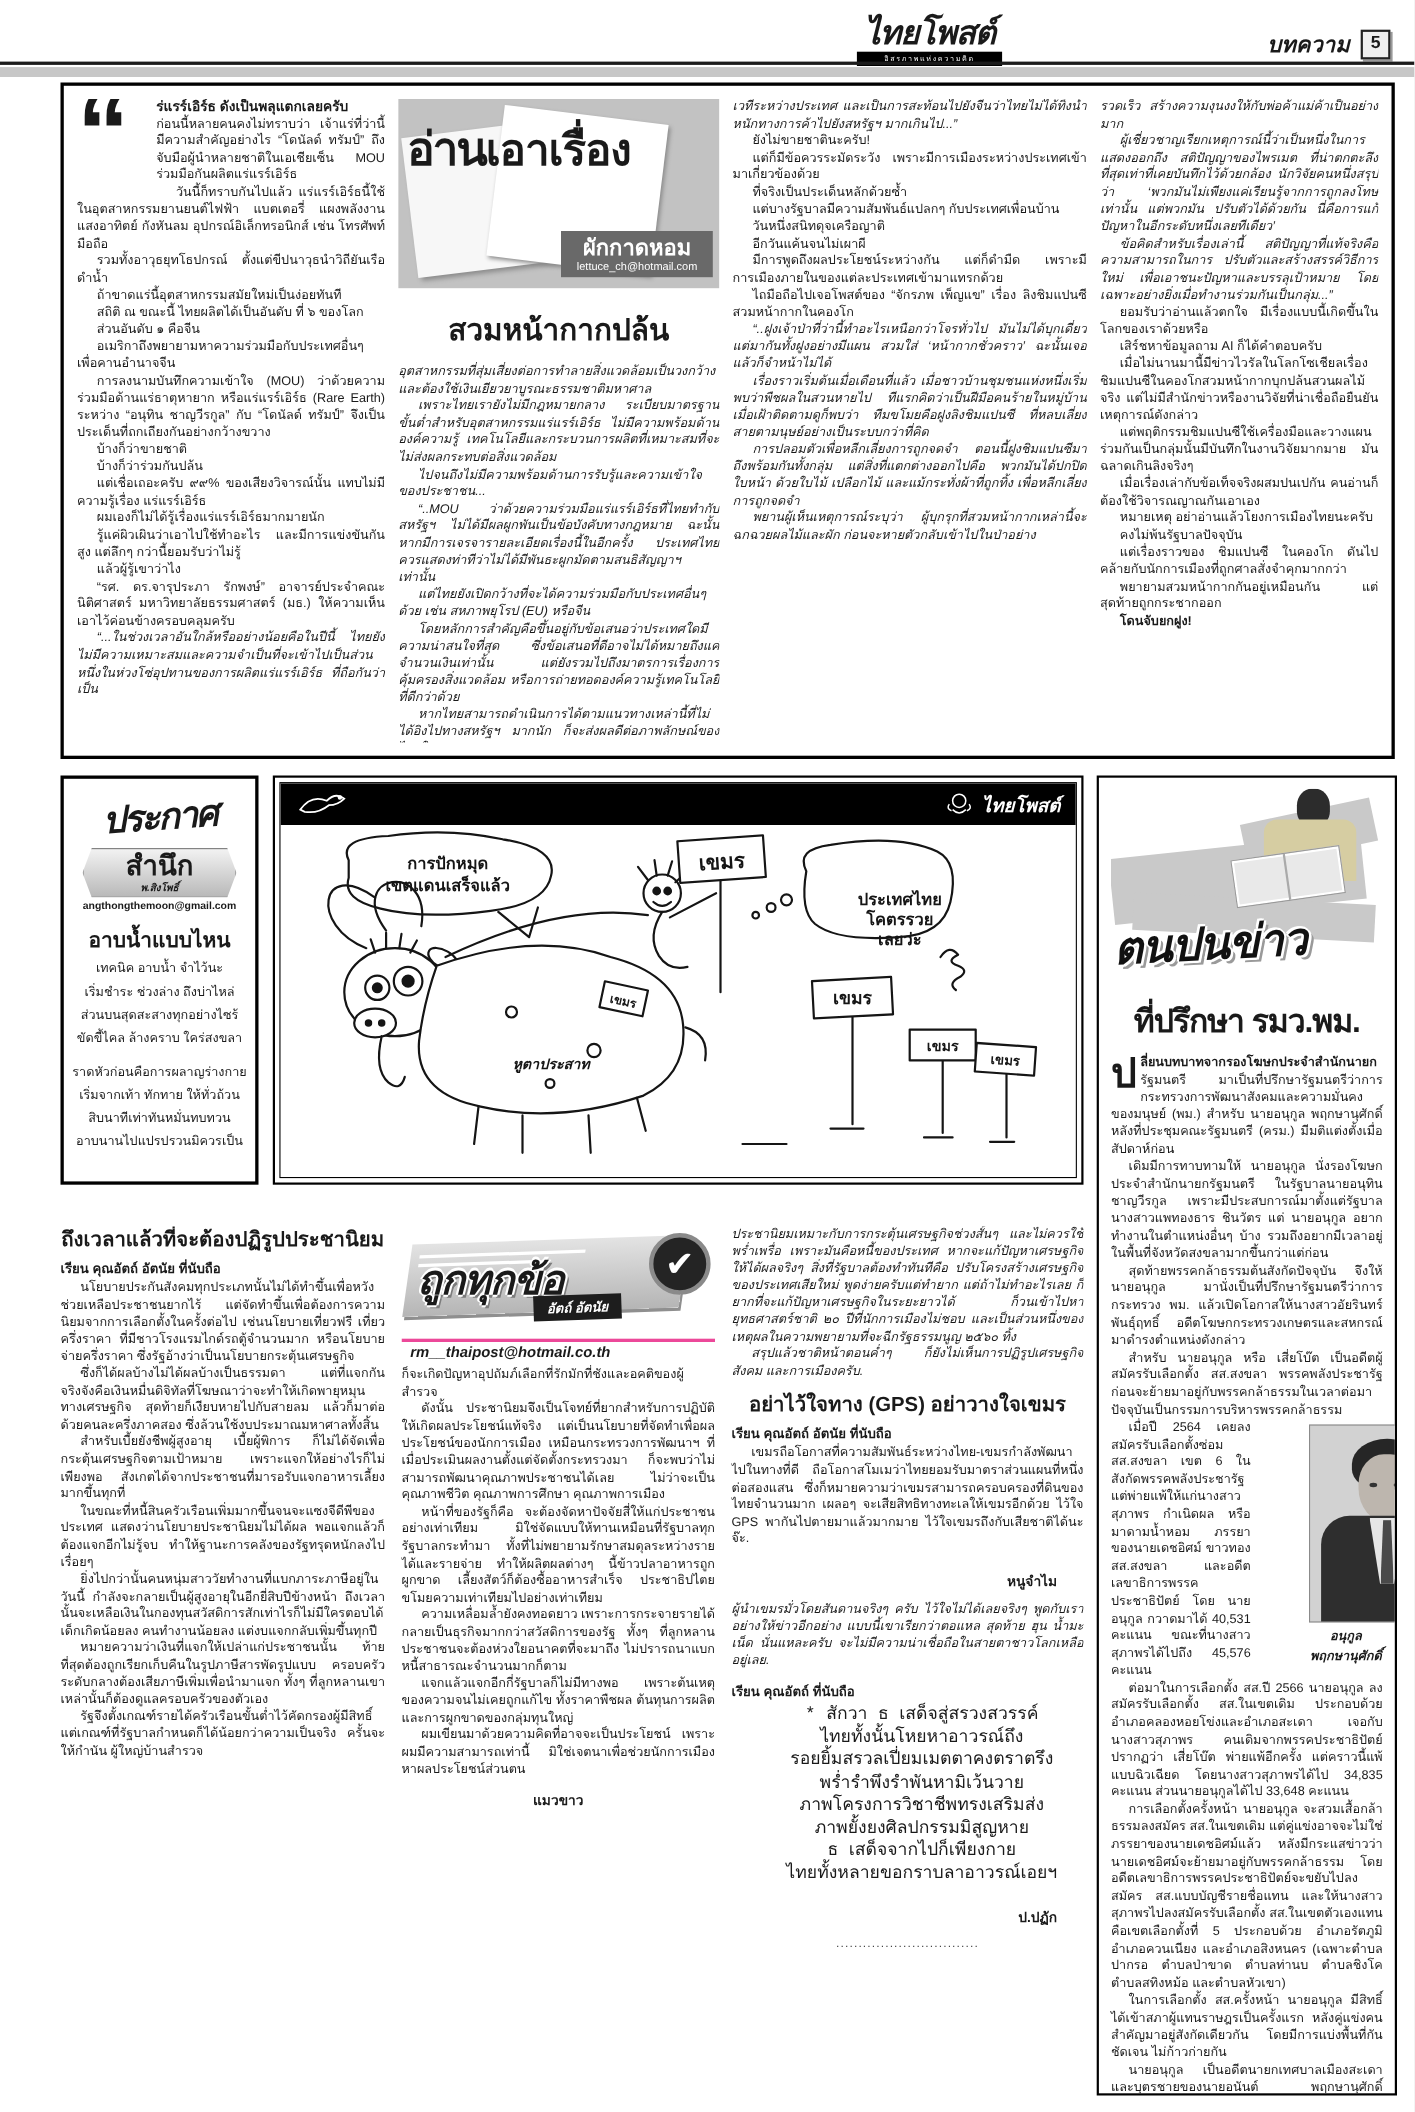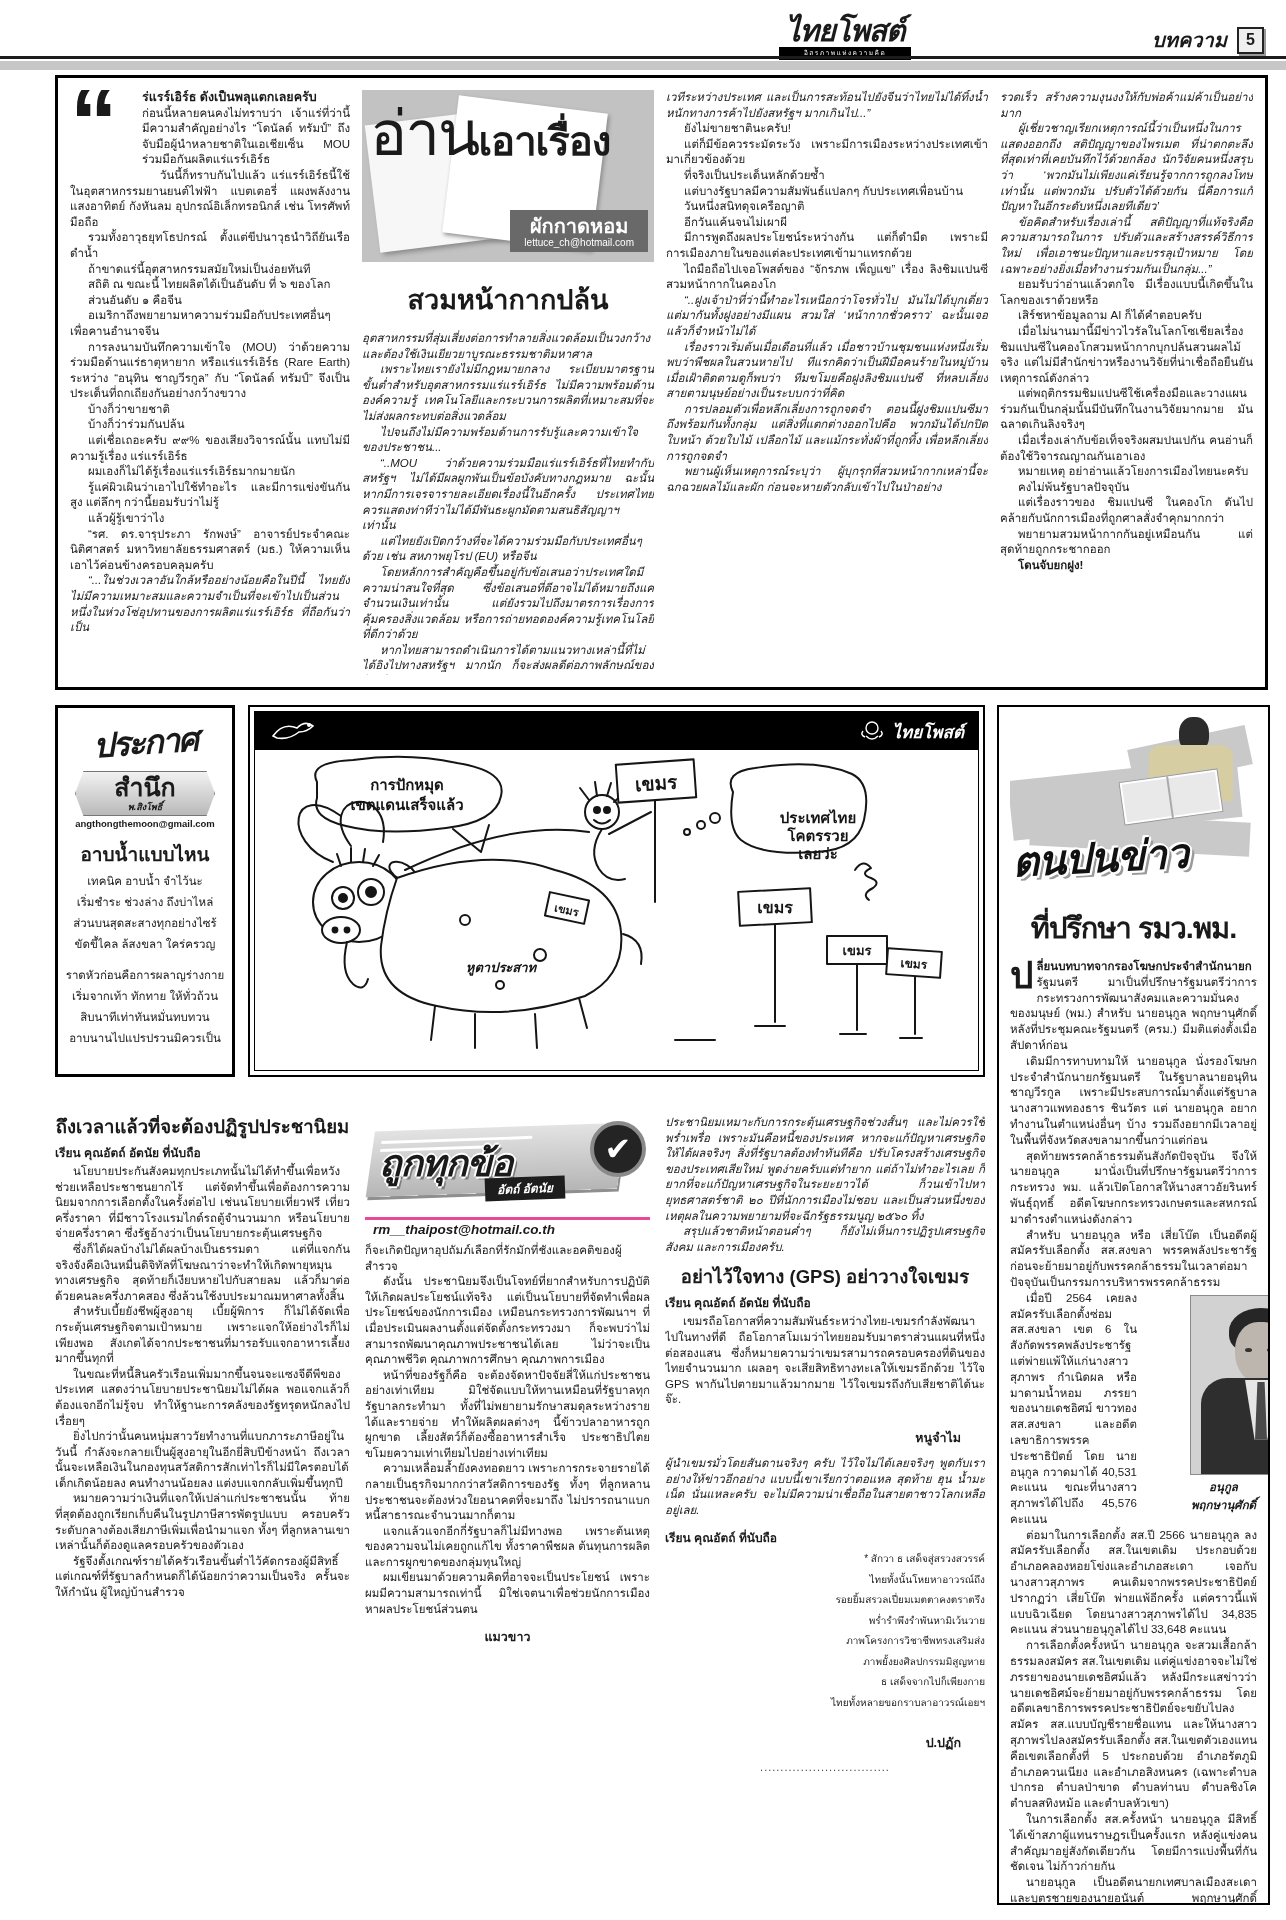--- a/index.html
+++ b/index.html
@@ -29,21 +29,21 @@
   
   #top-box { position:absolute; left:55px; top:75px; width:1213px; height:615px; border:3px solid #000;
              padding:12px; display:flex; gap:12px; background:#fff; }
   .tcol1 { flex:0 0 280px; } .tcol2 { flex:0 0 292px; } .tcol3 { flex:0 0 322px; } .tcol4 { flex:1; }
   .bigquote { float:left; font-size:95px; line-height:62px; font-weight:900; width:72px; height:80px; overflow:hidden; }
 
   .rs-mast { position:relative; width:100%; height:172px; background:#c2c2c2; overflow:hidden; margin-bottom:6px; }
   .bk1 { position:absolute; left:10px; top:26px; width:150px; height:128px; background:#f7f7f7; transform:rotate(-7deg); box-shadow:3px 3px 5px #8a8a8a; }
   .bk2 { position:absolute; left:88px; top:14px; width:150px; height:138px; background:#fff; transform:rotate(7deg); box-shadow:2px 2px 4px #8a8a8a; }
   .rs-words { position:absolute; left:8px; top:14px; z-index:2; white-space:nowrap; }
-  .rs-w1 { font-size:62px; font-weight:400; line-height:60px; letter-spacing:-2px; }
+  .rs-w1 { font-size:42px; font-weight:700; line-height:60px; letter-spacing:-2px; }
   .rs-w2 { font-size:40px; font-weight:700; letter-spacing:-1px; }
   .rs-author { position:absolute; right:6px; bottom:10px; z-index:3; background:#696969; color:#fff; text-align:center; padding:5px 14px 4px; }
   .rs-author .a1 { font-size:20px; font-weight:800; line-height:22px; }
   .rs-author .a2 { font-size:10px; line-height:11px; }
   .rs-title { font-size:27px; font-weight:800; text-align:center; margin:16px 0 10px; }
 
   
   #pron-box { position:absolute; left:55px; top:705px; width:180px; height:372px; border:3px solid #000; padding:8px 6px; text-align:center; overflow:hidden; }
   .pron-l1 { font-size:33px; font-weight:900; font-style:italic; letter-spacing:-2px; transform:rotate(-4deg); }
   .pron-ribbon { margin:2px auto 0; width:140px; background:linear-gradient(#f2f2f2,#b9b9b9); border:1px solid #777;
@@ -89,21 +89,21 @@
   .pol-cap { font-size:11.5px; font-weight:800; font-style:italic; text-align:center; margin-top:3px; }
 
   
   #letters { position:absolute; left:55px; top:1115px; width:930px; height:833px; display:flex; gap:15px; }
   .lcol1 { flex:0 0 295px; } .lcol2 { flex:0 0 285px; } .lcol3 { flex:1; }
   .lt-head { font-size:18.5px; font-weight:800; text-align:center; line-height:24px; margin-bottom:4px; }
   .lt-sal { font-size:12px; font-weight:800; margin-bottom:2px; }
   .sig-r { font-weight:800; text-align:right; padding-right:24px; font-size:12.5px; margin-top:20px; }
   .sig-c { font-weight:800; text-align:center; font-size:12.5px; margin-top:10px; }
   .dots { text-align:center; letter-spacing:1px; color:#444; margin-top:8px; font-size:11px; }
-  .lt-poem p { font-size:10px; line-height:20.5px; padding-left:26px; text-indent:0 !important; text-align:right; }
+  .lt-poem p { font-size:16px; line-height:20.5px; padding-left:26px; text-indent:0 !important; text-align:center;font-family:Liberation Mono, monospace; }
 
   .qt-logo { position:relative; height:96px; margin:4px 0 2px; }
   .qt-bg { position:absolute; left:6px; top:8px; width:250px; height:66px; background:linear-gradient(#e3e3e3,#b5b5b5);
            transform:skewX(-10deg) rotate(-2deg); box-shadow:2px 3px 0 #8f8f8f; }
   .qt-bg::before, .qt-bg::after { content:""; position:absolute; left:8px; height:3px; background:#fff; }
   .qt-bg::before { top:10px; width:150px; } .qt-bg::after { top:18px; width:110px; }
   .qt-text { position:absolute; left:14px; top:14px; font-size:37px; font-weight:900; font-style:italic; letter-spacing:-1px;
              text-shadow:-2px 0 #fff,2px 0 #fff,0 -2px #fff,0 2px #fff,3px 3px 0 #7c7c7c; }
   .qt-sub { position:absolute; left:120px; top:58px; background:#1d1d1d; color:#fff; font-size:12px; font-weight:800;
             font-style:italic; padding:2px 12px; transform:rotate(-2deg); }
@@ -216,21 +216,21 @@
     <div class="pron-ribbon">
       <div class="pron-l2">สำนึก</div>
       <div class="pron-by">พ.สิงโพธิ์</div>
     </div>
     <div class="pron-email">angthongthemoon@gmail.com</div>
     <div class="pron-title">อาบน้ำแบบไหน</div>
     <div class="pron-poem">
         <p>เทคนิค อาบน้ำ จำไว้นะ</p>
         <p>เริ่มชำระ ช่วงล่าง ถึงบ่าไหล่</p>
         <p>ส่วนบนสุดสะสางทุกอย่างไซร้</p>
-        <p>ขัดขี้ไคล ล้สงขลา ใคร่ครวญ</p>
+        <p>ขัดขี้ไคล ล้างคราบ ใคร่สงขลา</p>
         <p></p>
         <p>ราดหัวก่อนคือการผลาญร่างกาย</p>
         <p>เริ่มจากเท้า ทักทาย ให้ทั่วถ้วน</p>
         <p>สิบนาทีเท่าทันหมั่นทบทวน</p>
         <p>อาบนานไปแปรปรวนมิควรเป็น</p>
       </div>
   </div>
 
   <div id="cartoon-box">
     <div class="cartoon-inner">

